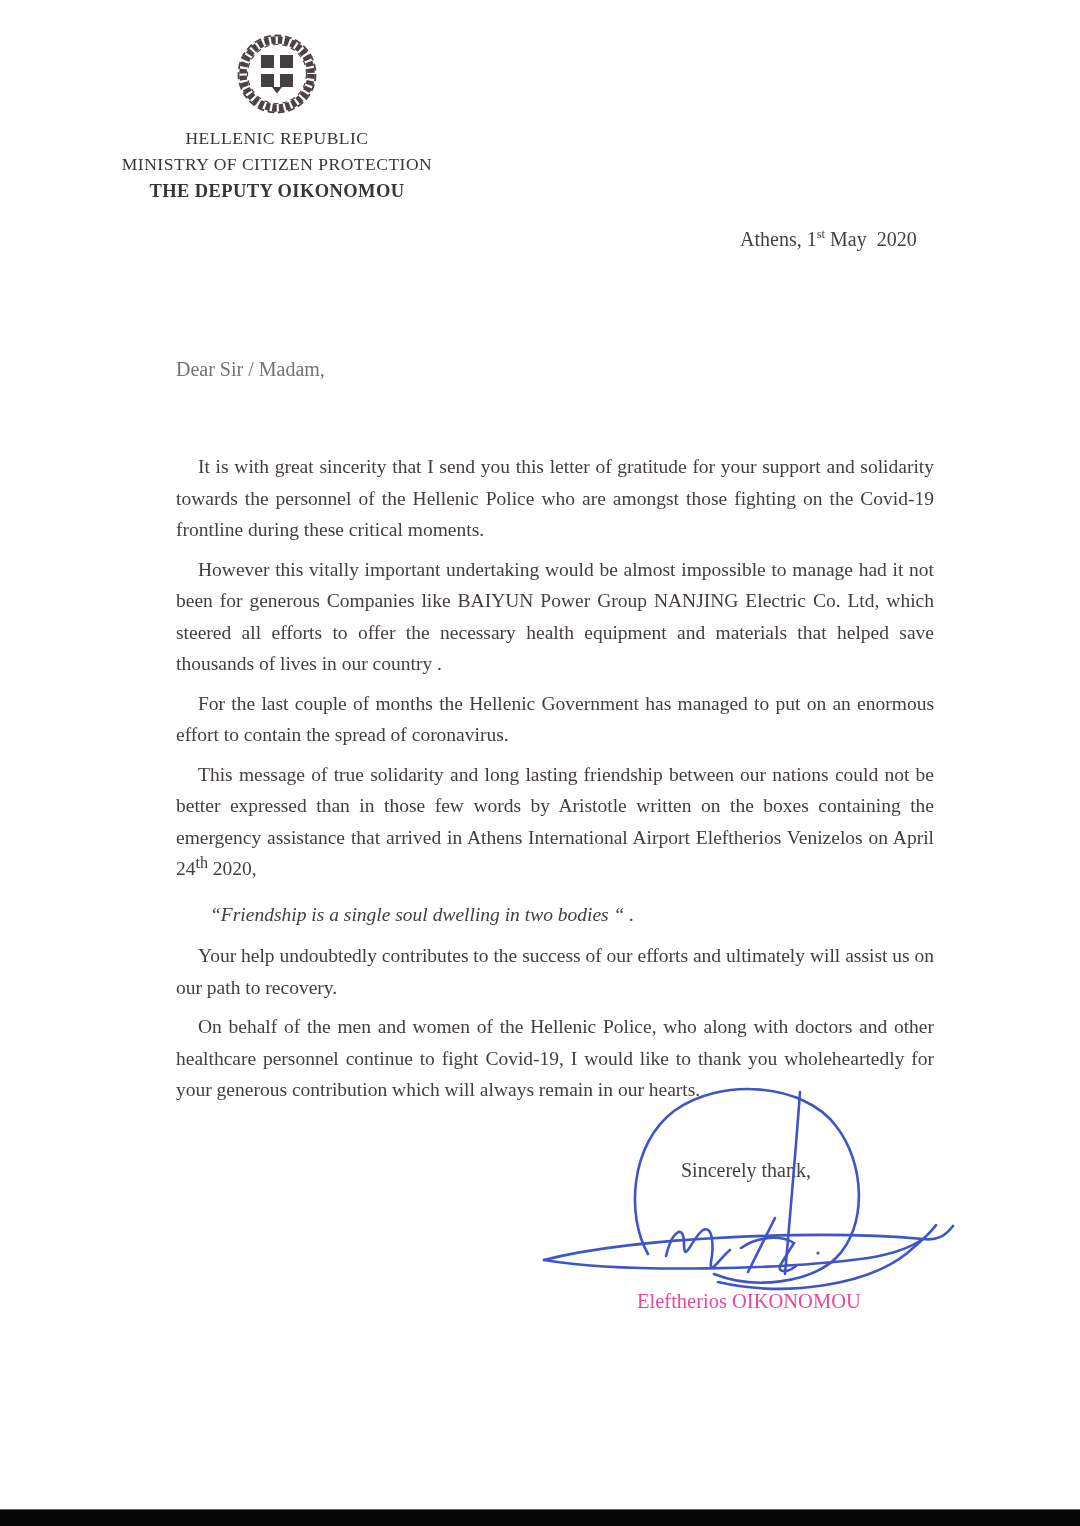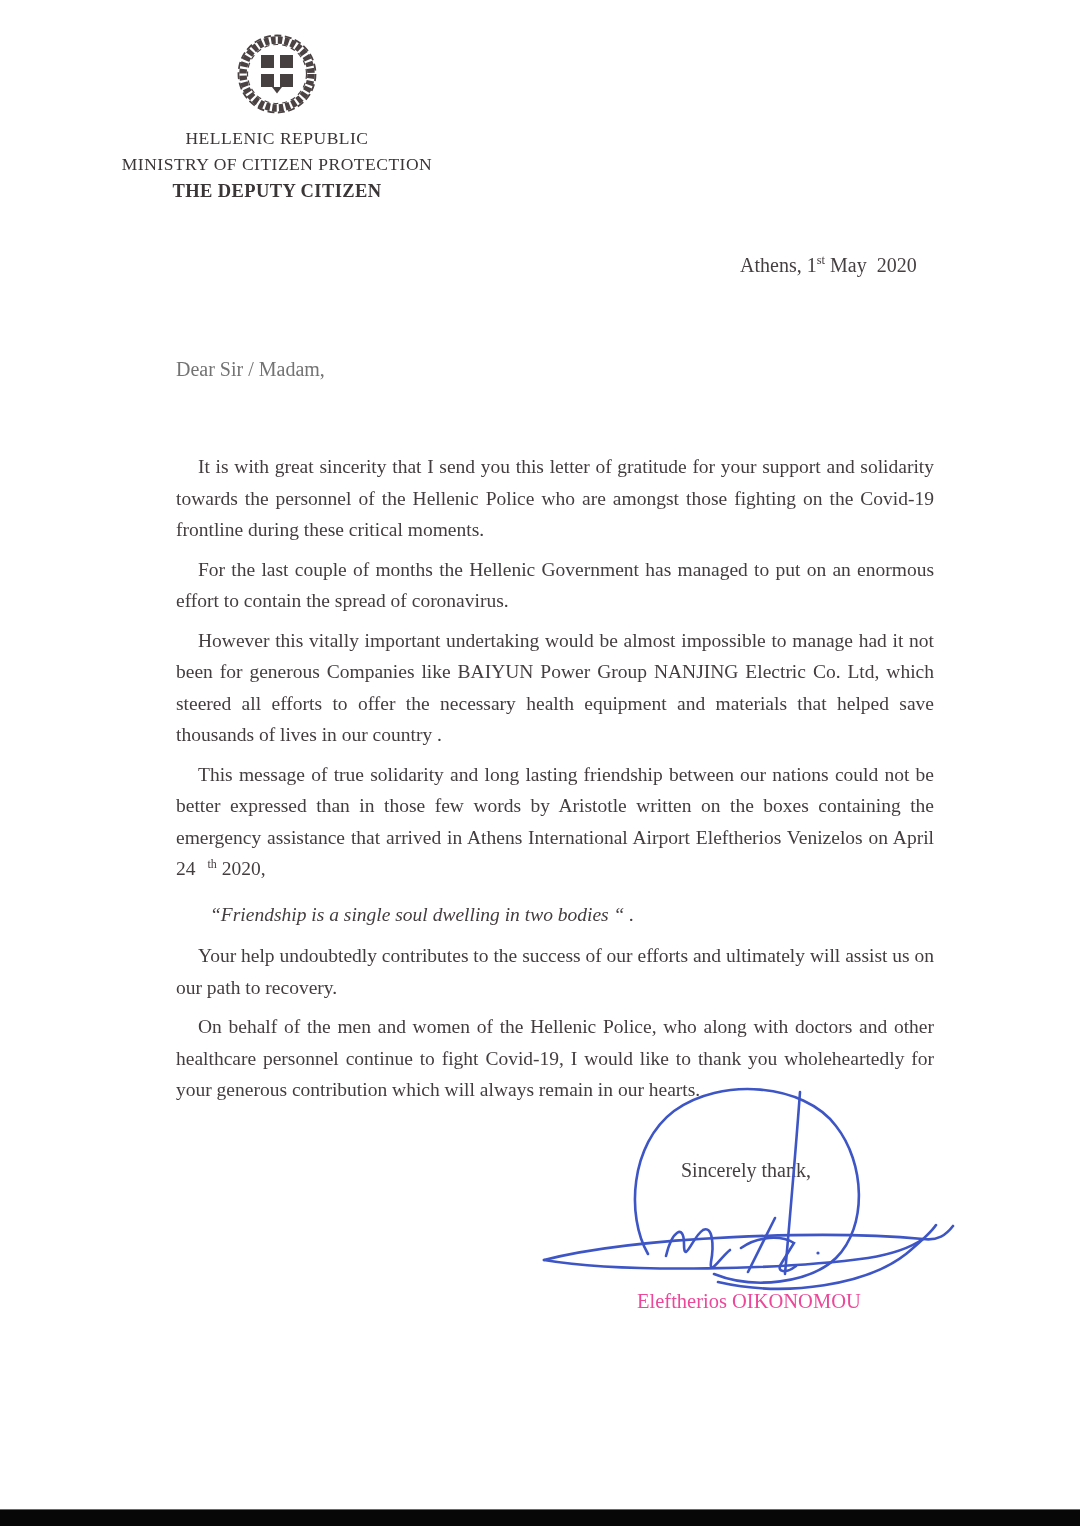--- a/index.html
+++ b/index.html
@@ -14,39 +14,39 @@
   
   .letterhead{
     position:absolute;left:116px;top:34px;width:322px;
     text-align:center;color:#3a3536;
   }
   .emblem{display:block;margin:0 auto 6px auto;}
   .lh-line1,.lh-line2{font-size:17.5px;line-height:26px;letter-spacing:0.5px;}
   .lh-line3{font-size:18.5px;line-height:27px;font-weight:bold;letter-spacing:0.4px;margin-top:1px;}
   
   .dateline{
-    position:absolute;left:740px;top:254px;
+    position:absolute;left:740px;top:228px;
     font-size:20px;white-space:pre;color:#453f41;text-align:center;
   }
   .dateline sup{font-size:12.5px;line-height:0;}
   
   .salutation{
     position:absolute;left:176px;top:358px;
     font-size:20px;color:#737373;
   }
   .body{
     position:absolute;left:176px;top:451px;width:758px;
     font-size:19.5px;line-height:31.5px;
   }
   .body p{margin:0 0 8px 0;text-align:justify;text-indent:22px;}
   .body p.quote{
     text-align:left;font-style:italic;text-indent:34px;
     margin-top:14px;margin-bottom:10px;
   }
-  .body sup{font-size:12px;line-height:0;margin-left:12px;}
+  .body sup{font-size:16px;line-height:0;}
   
   .closing{
     position:absolute;left:681px;top:1159px;
     font-size:20px;color:#453f41;
   }
   .signature-svg{position:absolute;left:538px;top:1086px;}
   .signatory{
     position:absolute;left:637px;top:1290px;
     font-size:20.5px;color:#ec4899;
   }
@@ -69,31 +69,31 @@
       <g fill="#474041">
         <rect x="24" y="21" width="13" height="13"></rect>
         <rect x="43" y="21" width="13" height="13"></rect>
         <rect x="24" y="40" width="13" height="13"></rect>
         <rect x="43" y="40" width="13" height="13"></rect>
         <path d="M35,53 L45,53 L40,59.5 Z"></path>
       </g>
     </svg>
     <div class="lh-line1">HELLENIC REPUBLIC</div>
     <div class="lh-line2">MINISTRY OF CITIZEN PROTECTION</div>
-    <div class="lh-line3">THE DEPUTY CITIZEN</div>
+    <div class="lh-line3">THE DEPUTY OIKONOMOU</div>
   </div>
 
   <div class="dateline"><span>Athens, 1</span><sup>st</sup><span> May  2020</span></div>
 
   <div class="salutation">Dear Sir / Madam,</div>
 
   <div class="body">
     <p>It is with great sincerity that I send you this letter of gratitude for your support and solidarity towards the personnel of the Hellenic Police who are amongst those fighting on the Covid-19 frontline during these critical moments.</p>
+    <p>However this vitally important undertaking would be almost impossible to manage had it not been for generous Companies like BAIYUN Power Group NANJING Electric Co. Ltd, which steered all efforts to offer the necessary health equipment and materials that helped save thousands of lives in our country .</p>
     <p>For the last couple of months the Hellenic Government has managed to put on an enormous effort to contain the spread of coronavirus.</p>
-    <p>However this vitally important undertaking would be almost impossible to manage had it not been for generous Companies like BAIYUN Power Group NANJING Electric Co. Ltd, which steered all efforts to offer the necessary health equipment and materials that helped save thousands of lives in our country .</p>
     <p><span>This message of true solidarity and long lasting friendship between our nations could not be better expressed than in those few words by Aristotle written on the boxes containing the emergency assistance that arrived in Athens International Airport Eleftherios Venizelos on April 24</span><sup>th</sup><span> 2020,</span></p>
     <p class="quote">“Friendship is a single soul dwelling in two bodies “ .</p>
     <p>Your help undoubtedly contributes to the success of our efforts and ultimately will assist us on our path to recovery.</p>
     <p>On behalf of the men and women of the Hellenic Police, who along with doctors and other healthcare personnel continue to fight Covid-19, I would like to thank you wholeheartedly for your generous contribution which will always remain in our hearts.</p>
   </div>
 
   <div class="closing">Sincerely thank,</div>
 
   <svg class="signature-svg" width="430" height="215" viewBox="0 0 430 215" fill="none" stroke="#3d55c5" stroke-width="2.6" stroke-linecap="round">
 

